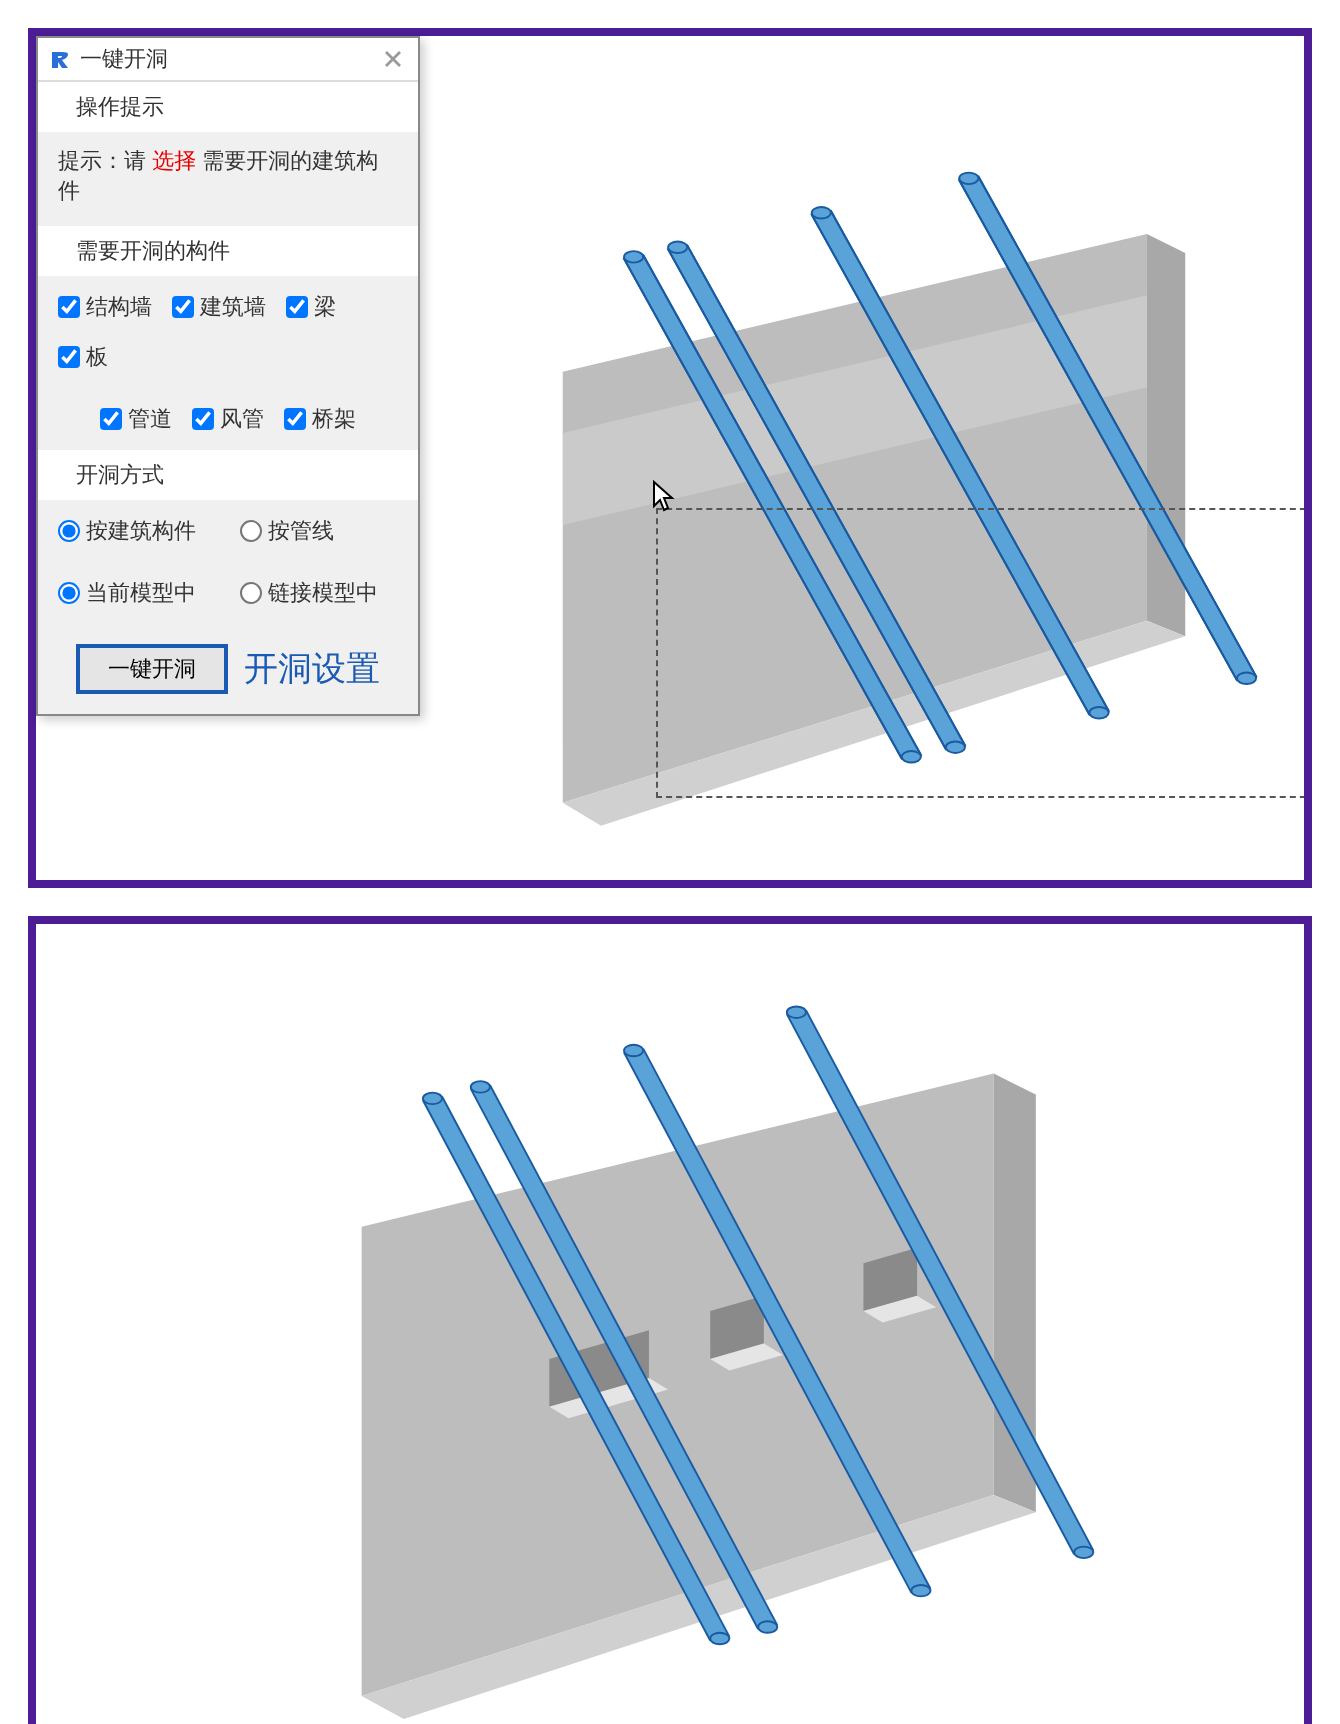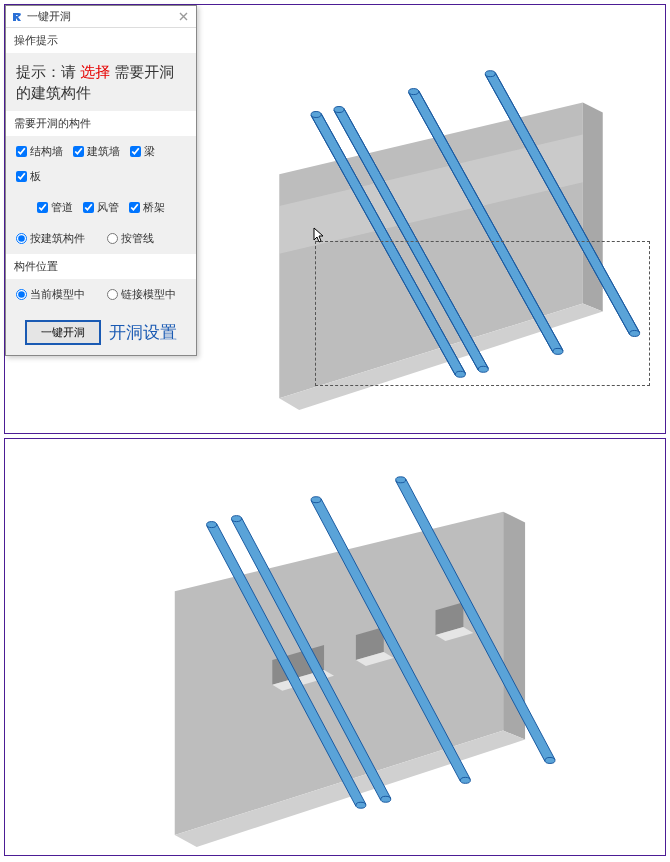--- a/index.html
+++ b/index.html
@@ -6,23 +6,23 @@
       box-sizing: border-box;
       margin: 0;
       padding: 0;
       font-family: "Microsoft YaHei", "SimSun", sans-serif;
     }
     body {
       background: #fff;
       width: 670px;
     }
     .panel {
-      border: 1px solid #4c1d95;
+      border: 4px solid #4c1d95;
       background: #d946ef;
-      margin: 4px;
+      margin: 14px;
       position: relative;
     }
     .panel-top {
       height: 430px;
     }
     .panel-bottom {
       height: 418px;
     }
     .dialog {
       position: absolute;
@@ -63,30 +63,30 @@
       justify-content: center;
       color: #999;
       cursor: pointer;
       font-size: 11px;
     }
     .dialog-body {
       padding: 0;
     }
     .group-header {
       background: #fff;
-      padding: 5px 8px;
+      padding: 5px 19px;
       font-size: 11px;
       color: #333;
     }
     .group-body {
       padding: 8px 10px;
       background: #f0f0f0;
     }
     .hint-text {
-      font-size: 15px;
+      font-size: 11px;
       color: #333;
       line-height: 1.4;
     }
     .hint-select {
       color: #e60000;
     }
     .check-row {
       display: flex;
       gap: 10px;
       flex-wrap: wrap;
@@ -261,34 +261,34 @@
               <input type="checkbox" checked="" style="">
               <span>风管</span>
             </label>
           <label class="check-item">
               <input type="checkbox" checked="" style="">
               <span>桥架</span>
             </label>
         </div>
       </div>
 
+      <div class="group-header">开洞方式</div>
       <div class="group-body">
         <div class="radio-row">
           <label class="radio-item">
               <input type="radio" name="method" checked="" style="">
               <span>按建筑构件</span>
             </label>
           <label class="radio-item">
               <input type="radio" name="method" style="">
               <span>按管线</span>
             </label>
         </div>
       </div>
 
-      <div class="group-header">构件位置</div>
       <div class="group-body">
         <div class="radio-row">
           <label class="radio-item">
               <input type="radio" name="loc" checked="" style="">
               <span>当前模型中</span>
             </label>
           <label class="radio-item">
               <input type="radio" name="loc" style="">
               <span>链接模型中</span>
             </label>

